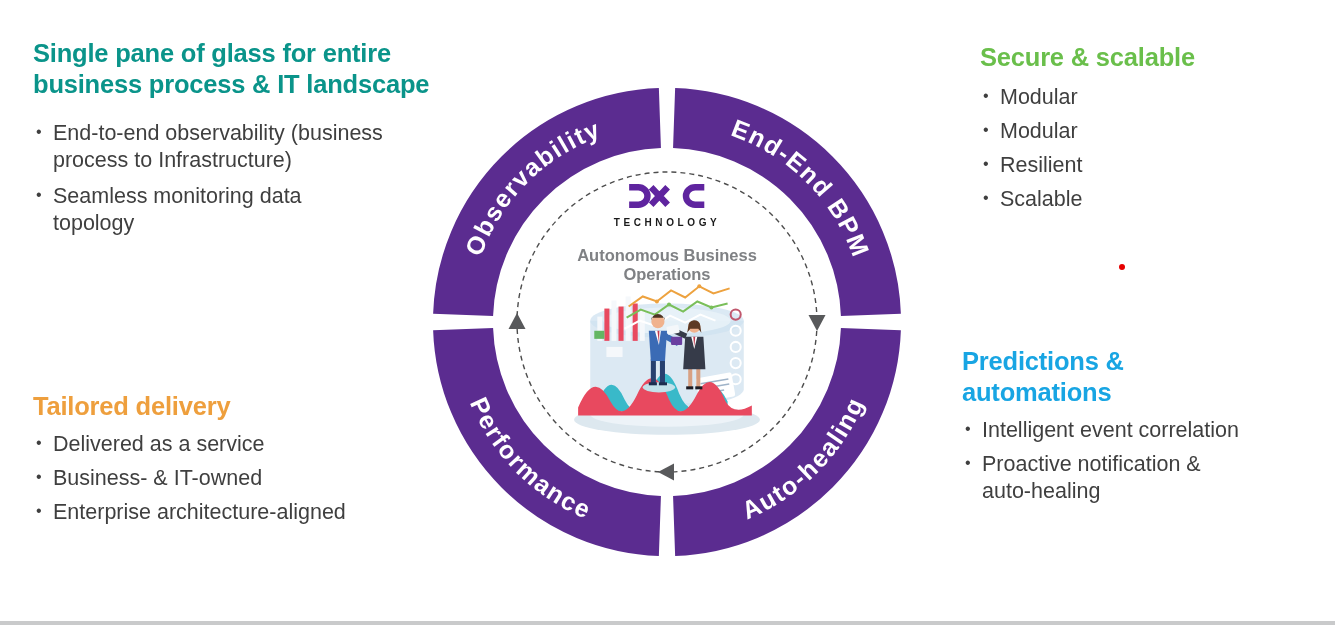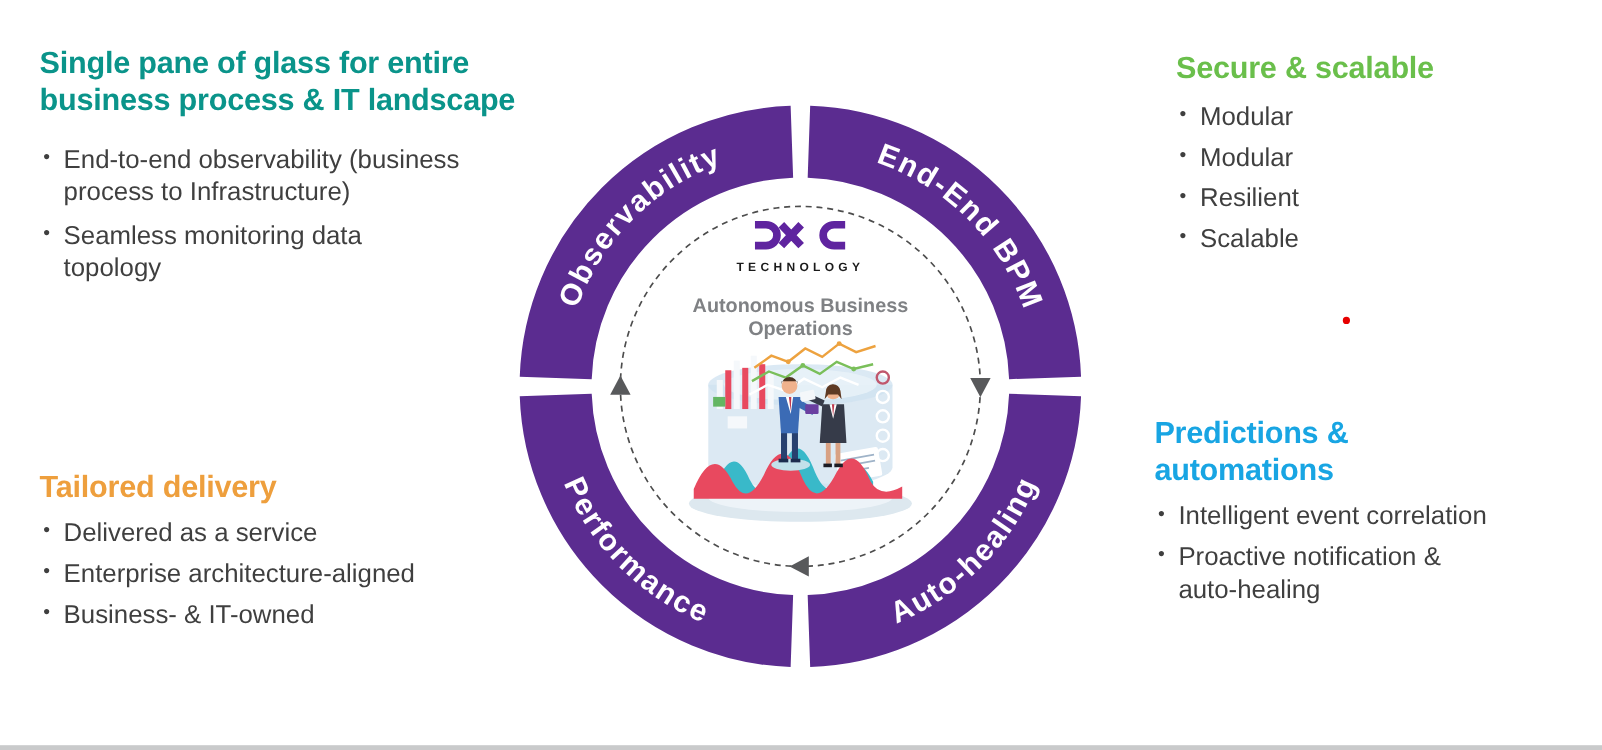--- a/index.html
+++ b/index.html
@@ -60,22 +60,22 @@
         <li>Resilient</li>
         <li>Scalable</li>
       </ul>
   </div>
 
   <div class="tb bl">
     <h2 class="hd c-orange">Tailored delivery</h2>
     <ul class="blt">
 
     <li>Delivered as a service</li>
+        <li>Business- &amp; IT-owned</li>
         <li>Enterprise architecture-aligned</li>
-        <li>Business- &amp; IT-owned</li>
       </ul>
   </div>
 
   <div class="tb br">
     <h2 class="hd c-blue">Predictions &amp; automations</h2>
     <ul class="blt">
 
     <li>Intelligent event correlation</li>
         <li>Proactive notification &amp; auto-healing</li>
       </ul>

